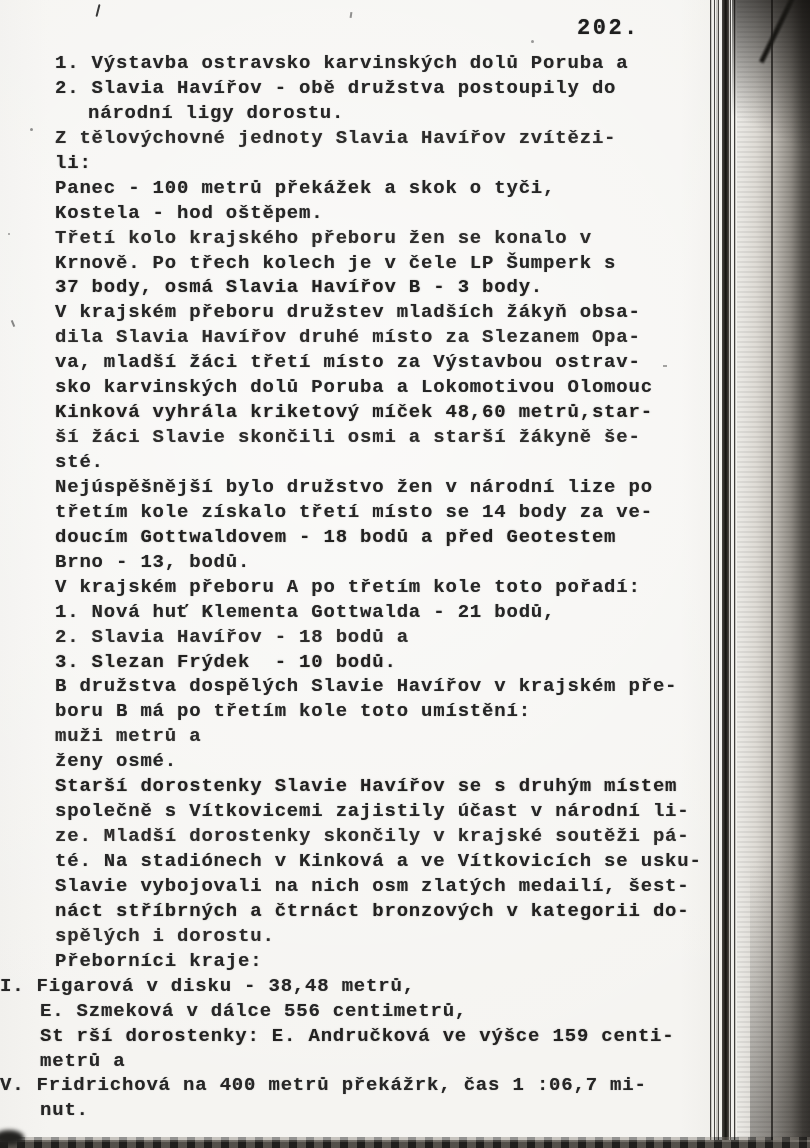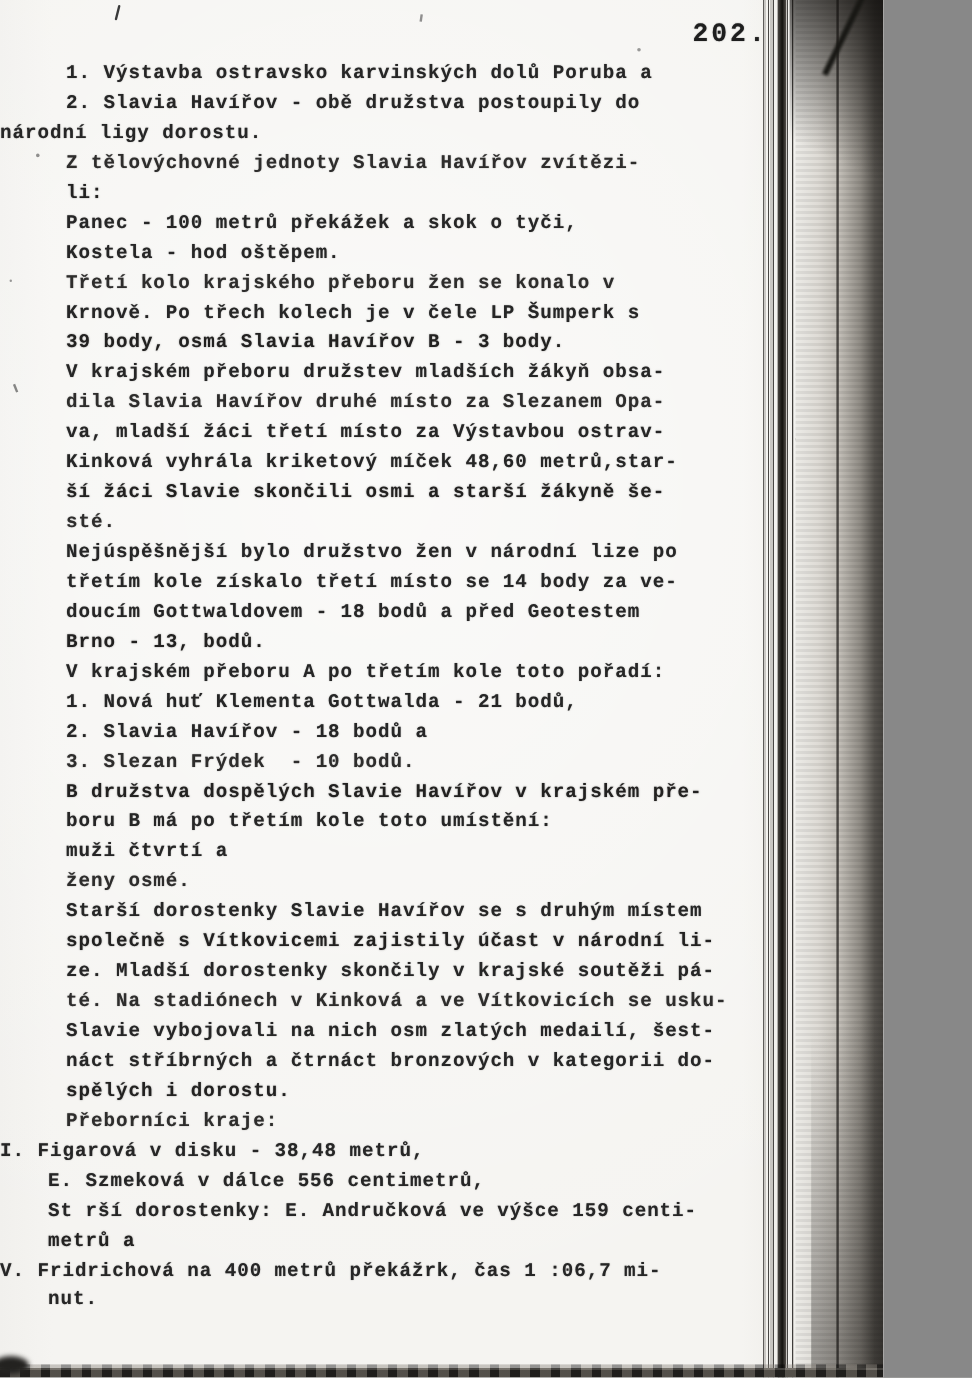--- a/index.html
+++ b/index.html
@@ -1,40 +1,40 @@
 <!DOCTYPE html>
 <html><head>
 <meta charset="utf-8">
 <style>
   html,body{margin:0;padding:0;background:#888;}
   .scan{
-    position:relative;width:736px;height:1148px;overflow:hidden;
+    position:relative;width:810px;height:1148px;overflow:hidden;
     background:
       radial-gradient(ellipse 120% 90% at 42% 35%, rgba(255,255,255,.55), rgba(0,0,0,0) 70%),
       linear-gradient(90deg,#f1f0ed 0,#f5f4f1 6%,#f5f4f1 84%,#f0efeb 88%),
       #f4f3f0;
     font-family:"Liberation Mono","DejaVu Sans Mono",monospace;
   }
   
   .page-num{
     position:absolute;top:16px;left:577px;
     font-size:22px;font-weight:bold;color:#1e1e1e;letter-spacing:2.5px;
     text-shadow:0 0 1px rgba(25,25,25,.6);
   }
   .page-text{position:absolute;top:52px;left:0;width:712px;}
   .line{
-    height:24.95px;font-size:16px;font-weight:bold;color:#262626;
+    height:24.95px;font-size:19px;font-weight:bold;color:#262626;
     letter-spacing:.8px;white-space:pre;
     text-shadow:0 0 1px rgba(40,40,40,.55);
     transform:scaleY(1.01);
   }
   .line:nth-child(4n){color:#2e2d2c;}
   .line:nth-child(5n){color:#222120;text-shadow:0 0 1.4px rgba(40,40,40,.5);}
   .indent-normal{padding-left:55px}
-  .indent-in{}
+  .indent-in{padding-left:88px}
   .indent-half{padding-left:40px}
   .indent-out{}
 
   
   .binding{position:absolute;top:0;right:0;width:100px;height:1148px;}
   .edge-stripes{
     position:absolute;left:0;top:0;width:27px;height:100%;
     background:
       repeating-linear-gradient(90deg, rgba(30,28,26,.8) 0 1px, rgba(0,0,0,0) 1px 4px),
       repeating-linear-gradient(90deg, rgba(90,86,80,.28) 0 2px, rgba(0,0,0,0) 2px 6px);
@@ -102,38 +102,39 @@
   <div class="page-text">
       <div class="line indent-normal">1. Výstavba ostravsko karvinských dolů Poruba a</div>
       <div class="line indent-normal">2. Slavia Havířov - obě družstva postoupily do</div>
       <div class="line indent-in">národní ligy dorostu.</div>
       <div class="line indent-normal">Z tělovýchovné jednoty Slavia Havířov zvítězi-</div>
       <div class="line indent-normal">li:</div>
       <div class="line indent-normal">Panec - 100 metrů překážek a skok o tyči,</div>
       <div class="line indent-normal">Kostela - hod oštěpem.</div>
       <div class="line indent-normal">Třetí kolo krajského přeboru žen se konalo v</div>
       <div class="line indent-normal">Krnově. Po třech kolech je v čele LP Šumperk s</div>
-      <div class="line indent-normal">39 body, osmá Slavia Havířov B - 3 body.</div>
+      <div class="line indent-normal">37 body, osmá Slavia Havířov B - 3 body.</div>
       <div class="line indent-normal">V krajském přeboru družstev mladších žákyň obsa-</div>
       <div class="line indent-normal">dila Slavia Havířov druhé místo za Slezanem Opa-</div>
       <div class="line indent-normal">va, mladší žáci třetí místo za Výstavbou ostrav-</div>
+      <div class="line indent-normal">sko karvinských dolů Poruba a Lokomotivou Olomouc</div>
       <div class="line indent-normal">Kinková vyhrála kriketový míček 48,60 metrů,star-</div>
       <div class="line indent-normal">ší žáci Slavie skončili osmi a starší žákyně še-</div>
       <div class="line indent-normal">sté.</div>
       <div class="line indent-normal">Nejúspěšnější bylo družstvo žen v národní lize po</div>
       <div class="line indent-normal">třetím kole získalo třetí místo se 14 body za ve-</div>
       <div class="line indent-normal">doucím Gottwaldovem - 18 bodů a před Geotestem</div>
       <div class="line indent-normal">Brno - 13, bodů.</div>
       <div class="line indent-normal">V krajském přeboru A po třetím kole toto pořadí:</div>
       <div class="line indent-normal">1. Nová huť Klementa Gottwalda - 21 bodů,</div>
       <div class="line indent-normal">2. Slavia Havířov - 18 bodů a</div>
       <div class="line indent-normal">3. Slezan Frýdek  - 10 bodů.</div>
       <div class="line indent-normal">B družstva dospělých Slavie Havířov v krajském pře-</div>
       <div class="line indent-normal">boru B má po třetím kole toto umístění:</div>
-      <div class="line indent-normal">muži čtvrtí a</div>
+      <div class="line indent-normal">muži metrů a</div>
       <div class="line indent-normal">ženy osmé.</div>
       <div class="line indent-normal">Starší dorostenky Slavie Havířov se s druhým místem</div>
       <div class="line indent-normal">společně s Vítkovicemi zajistily účast v národní li-</div>
       <div class="line indent-normal">ze. Mladší dorostenky skončily v krajské soutěži pá-</div>
       <div class="line indent-normal">té. Na stadiónech v Kinková a ve Vítkovicích se usku-</div>
       <div class="line indent-normal">Slavie vybojovali na nich osm zlatých medailí, šest-</div>
       <div class="line indent-normal">náct stříbrných a čtrnáct bronzových v kategorii do-</div>
       <div class="line indent-normal">spělých i dorostu.</div>
       <div class="line indent-normal">Přeborníci kraje:</div>
       <div class="line indent-out">I. Figarová v disku - 38,48 metrů,</div>

